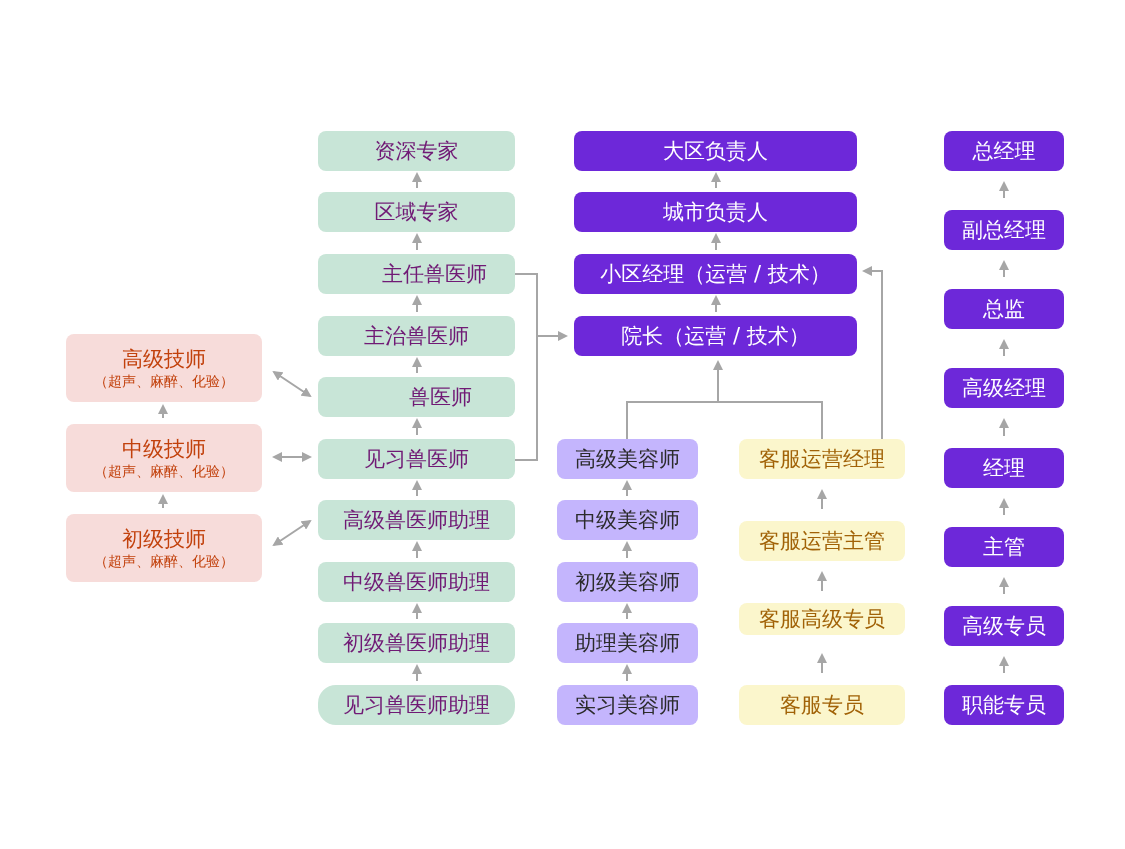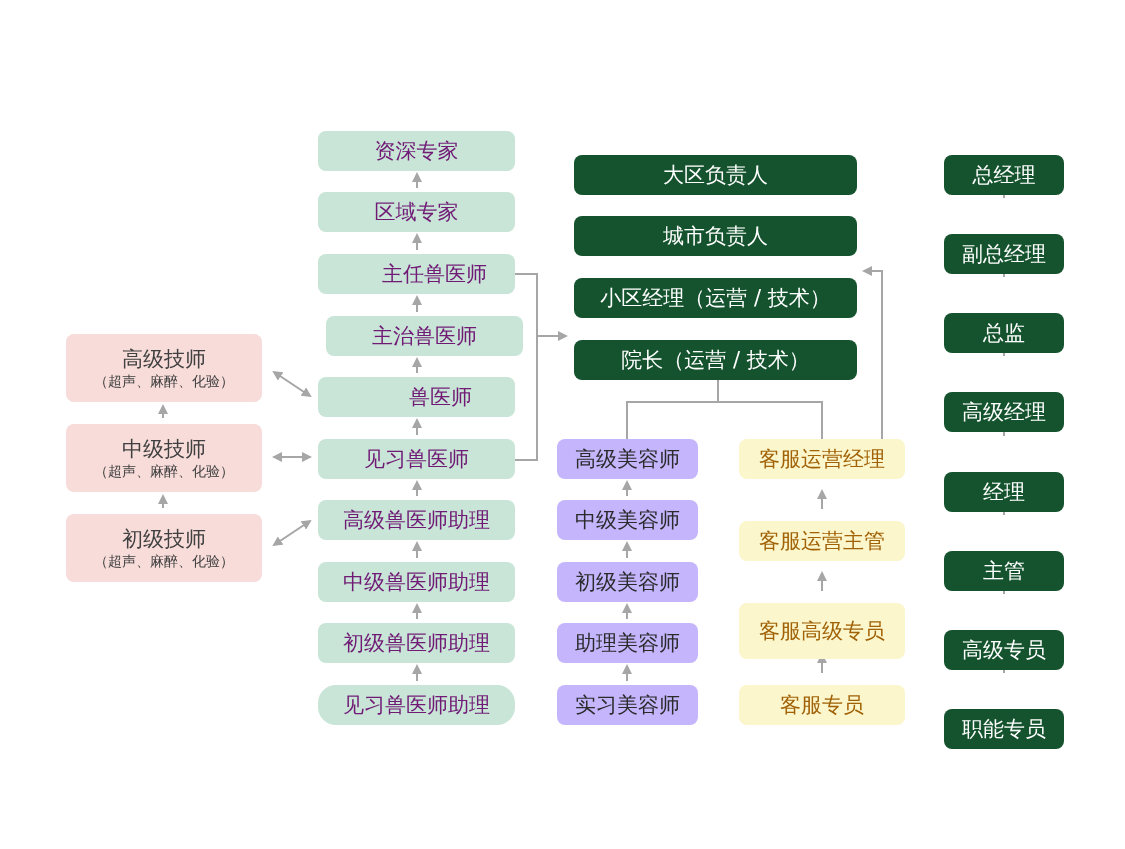--- a/index.html
+++ b/index.html
@@ -2,24 +2,24 @@
 <html><head>
 <meta charset="utf-8">
 <style>
   html, body { margin:0; padding:0; background:#ffffff; }
   body { width:1125px; height:849px; position:relative; overflow:hidden;
          font-family:"DejaVu Sans", sans-serif; }
   .box { position:absolute; display:flex; flex-direction:column; align-items:center;
          justify-content:center; border-radius:8px; box-sizing:border-box; text-align:center;
          line-height:1.15; }
   .green { background:#c8e5d7; color:#701a75; font-size:21px; }
-  .blue  { background:#14532d; color:#ffffff; font-size:21px;margin-top:24px; }
+  .blue  { background:#6d28d9; color:#ffffff; font-size:21px; }
   .lav   { background:#c4b5fd; color:#2b2b2b; font-size:21px; }
   .yel   { background:#fbf6cc; color:#a16207; font-size:21px; }
-  .pink  { background:#f7dcda; color:#404040; font-size:21px; }
+  .pink  { background:#f7dcda; color:#c2410c; font-size:21px; }
   .pink .sub { font-size:14px; margin-top:2px; }
   svg#links { position:absolute; left:0; top:0; }
 </style>
 </head>
 <body>
 
 <svg id="links" width="1125" height="849">
   <defs>
     <marker id="ah" markerWidth="10" markerHeight="10" refX="8" refY="5" orient="auto" markerUnits="userSpaceOnUse">
       <path d="M0,0 L10,5 L0,10 Z" fill="#a6a6a6"></path>
@@ -77,42 +77,42 @@
   <span class="sub">（超声、麻醉、化验）</span>
 </div>
 <div class="box pink" style="left:66px;top:514px;width:196px;height:68px;">
   <span>初级技师</span>
   <span class="sub">（超声、麻醉、化验）</span>
 </div>
 
 <div class="box green" style="left:318px;top:131px;width:197px;height:40px;">资深专家</div>
 <div class="box green" style="left:318px;top:192px;width:197px;height:40px;">区域专家</div>
 <div class="box green" style="left:318px;top:254px;width:197px;height:40px;padding-left:36px;">主任兽医师</div>
-<div class="box green" style="left:318px;top:316px;width:197px;height:40px;margin-left:8px;">主治兽医师</div>
+<div class="box green" style="left:318px;top:316px;width:197px;height:40px;">主治兽医师</div>
 <div class="box green" style="left:318px;top:377px;width:197px;height:40px;padding-left:48px;">兽医师</div>
 <div class="box green" style="left:318px;top:439px;width:197px;height:40px;">见习兽医师</div>
 <div class="box green" style="left:318px;top:500px;width:197px;height:40px;">高级兽医师助理</div>
 <div class="box green" style="left:318px;top:562px;width:197px;height:40px;">中级兽医师助理</div>
 <div class="box green" style="left:318px;top:623px;width:197px;height:40px;">初级兽医师助理</div>
 <div class="box green" style="left:318px;top:685px;width:197px;height:40px;border-radius:18px;">见习兽医师助理</div>
 
 <div class="box blue" style="left:574px;top:131px;width:283px;height:40px;">大区负责人</div>
 <div class="box blue" style="left:574px;top:192px;width:283px;height:40px;">城市负责人</div>
 <div class="box blue" style="left:574px;top:254px;width:283px;height:40px;">小区经理（运营 / 技术）</div>
 <div class="box blue" style="left:574px;top:316px;width:283px;height:40px;text-align:center;">院长（运营 / 技术）</div>
 
 <div class="box lav" style="left:557px;top:439px;width:141px;height:40px;">高级美容师</div>
 <div class="box lav" style="left:557px;top:500px;width:141px;height:40px;">中级美容师</div>
 <div class="box lav" style="left:557px;top:562px;width:141px;height:40px;">初级美容师</div>
 <div class="box lav" style="left:557px;top:623px;width:141px;height:40px;">助理美容师</div>
 <div class="box lav" style="left:557px;top:685px;width:141px;height:40px;">实习美容师</div>
 
 <div class="box yel" style="left:739px;top:439px;width:166px;height:40px;">客服运营经理</div>
 <div class="box yel" style="left:739px;top:521px;width:166px;height:40px;">客服运营主管</div>
-<div class="box yel" style="left:739px;top:603px;width:166px;height:56px;">客服高级专员</div>
+<div class="box yel" style="left:739px;top:603px;width:166px;height:32px;">客服高级专员</div>
 <div class="box yel" style="left:739px;top:685px;width:166px;height:40px;">客服专员</div>
 
 <div class="box blue" style="left:944px;top:131px;width:120px;height:40px;">总经理</div>
 <div class="box blue" style="left:944px;top:210px;width:120px;height:40px;">副总经理</div>
 <div class="box blue" style="left:944px;top:289px;width:120px;height:40px;">总监</div>
 <div class="box blue" style="left:944px;top:368px;width:120px;height:40px;">高级经理</div>
 <div class="box blue" style="left:944px;top:448px;width:120px;height:40px;">经理</div>
 <div class="box blue" style="left:944px;top:527px;width:120px;height:40px;">主管</div>
 <div class="box blue" style="left:944px;top:606px;width:120px;height:40px;">高级专员</div>
 <div class="box blue" style="left:944px;top:685px;width:120px;height:40px;">职能专员</div>

